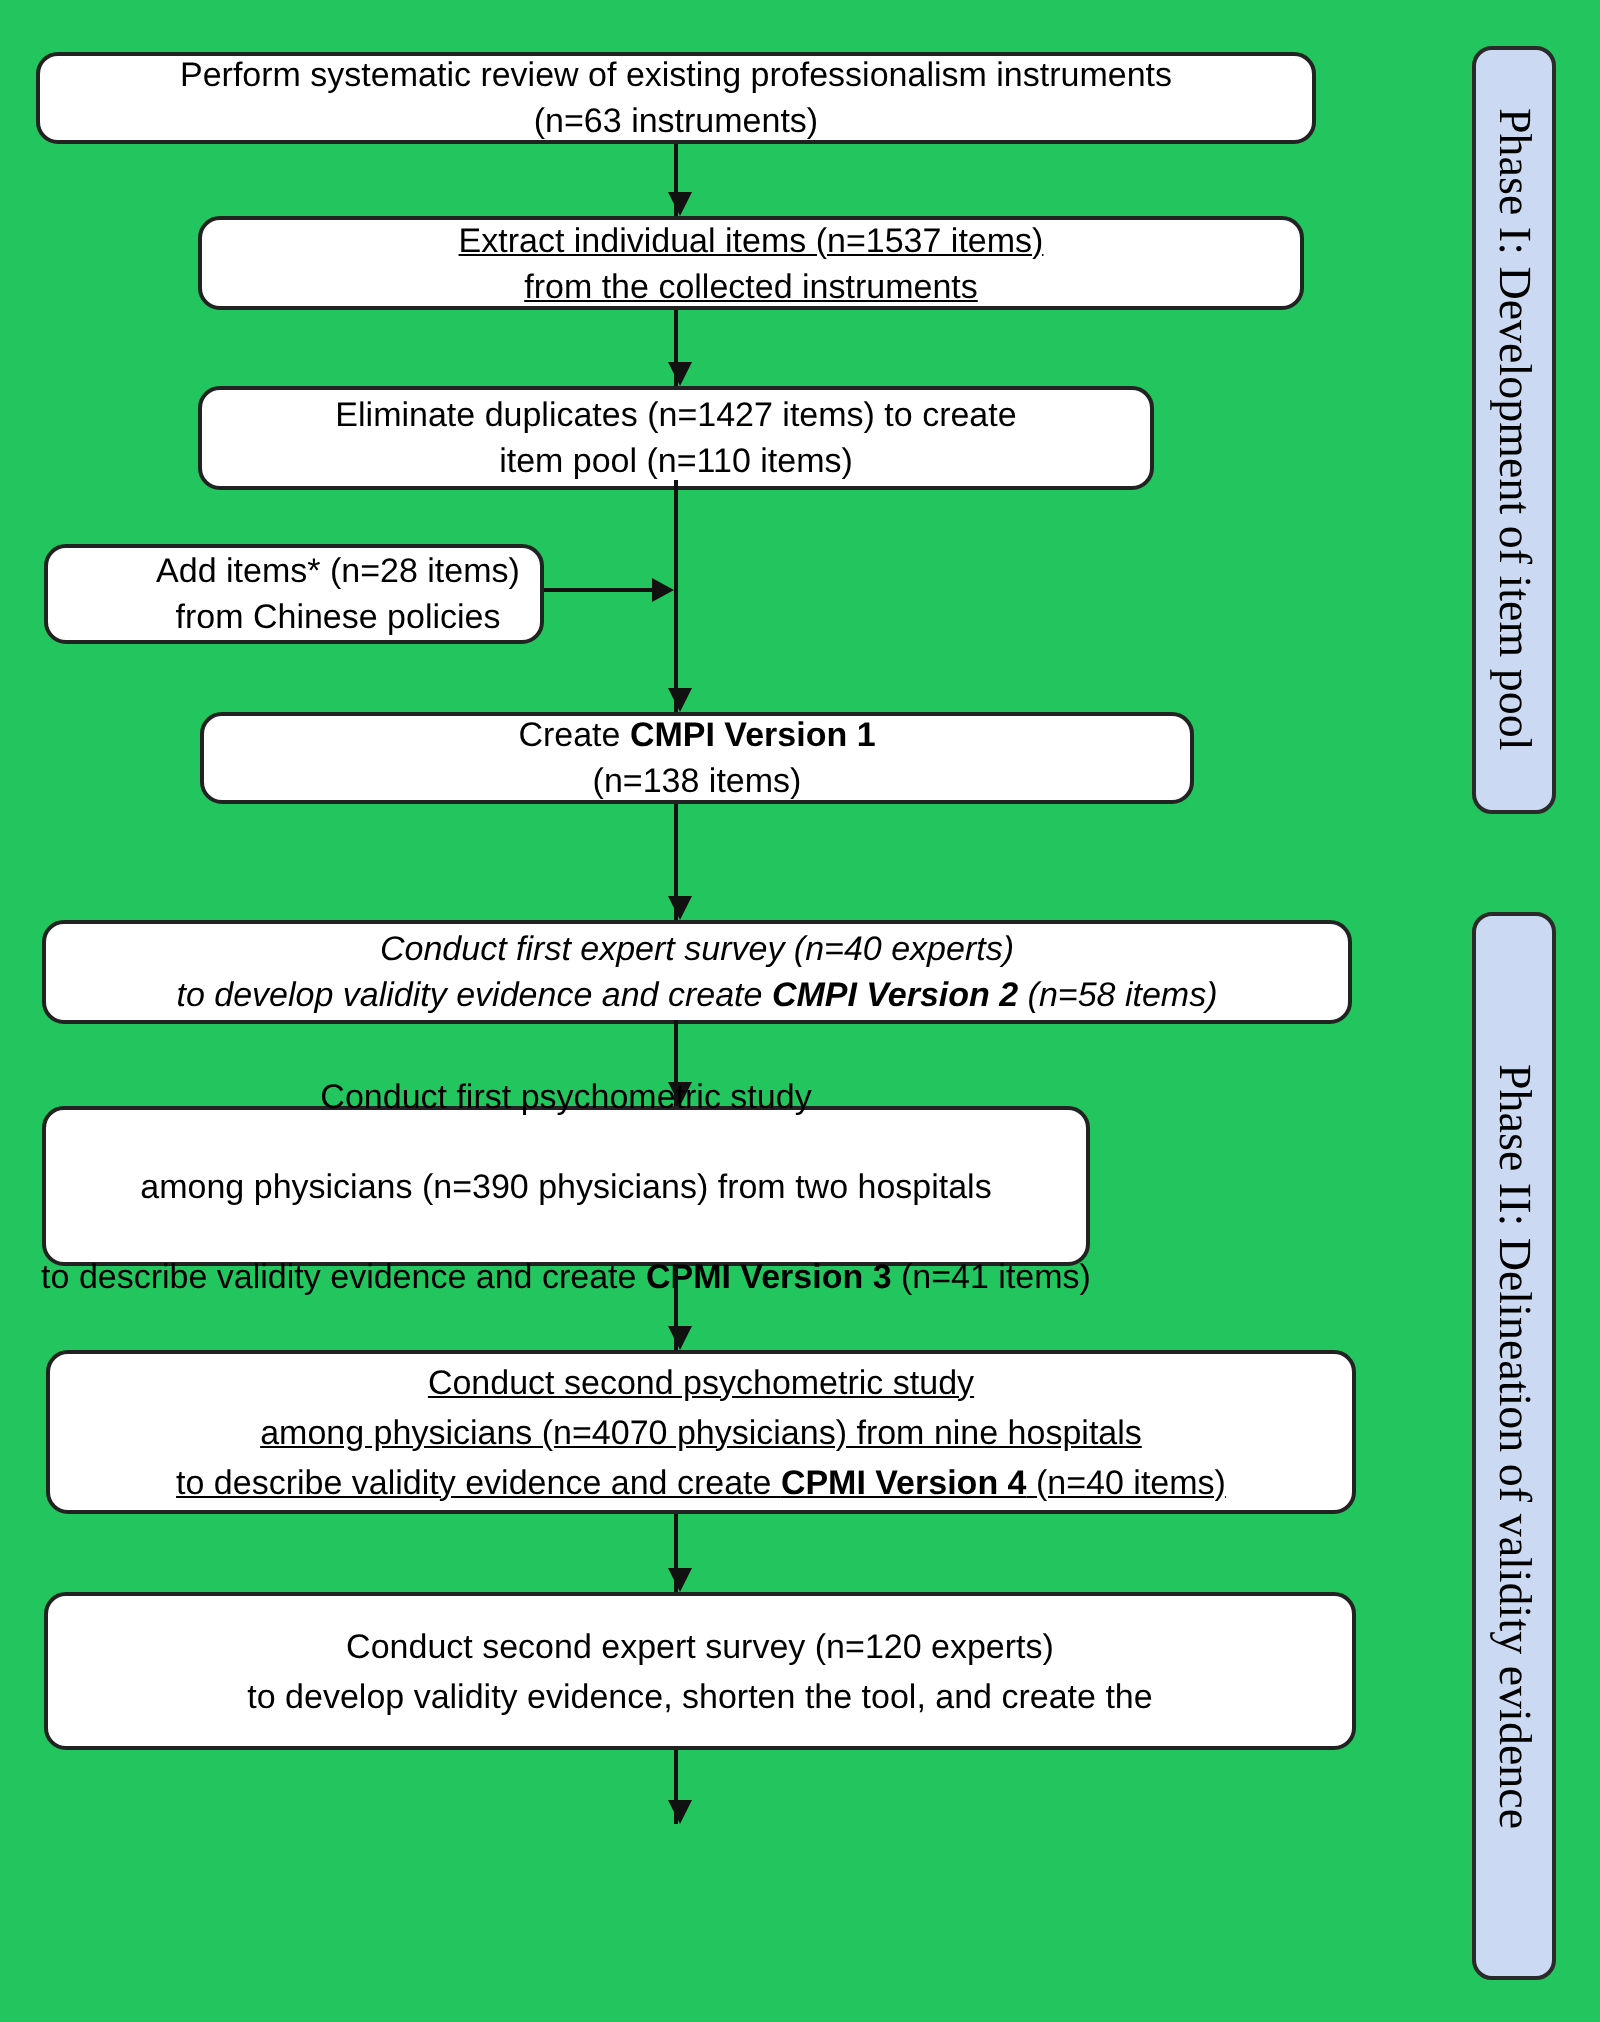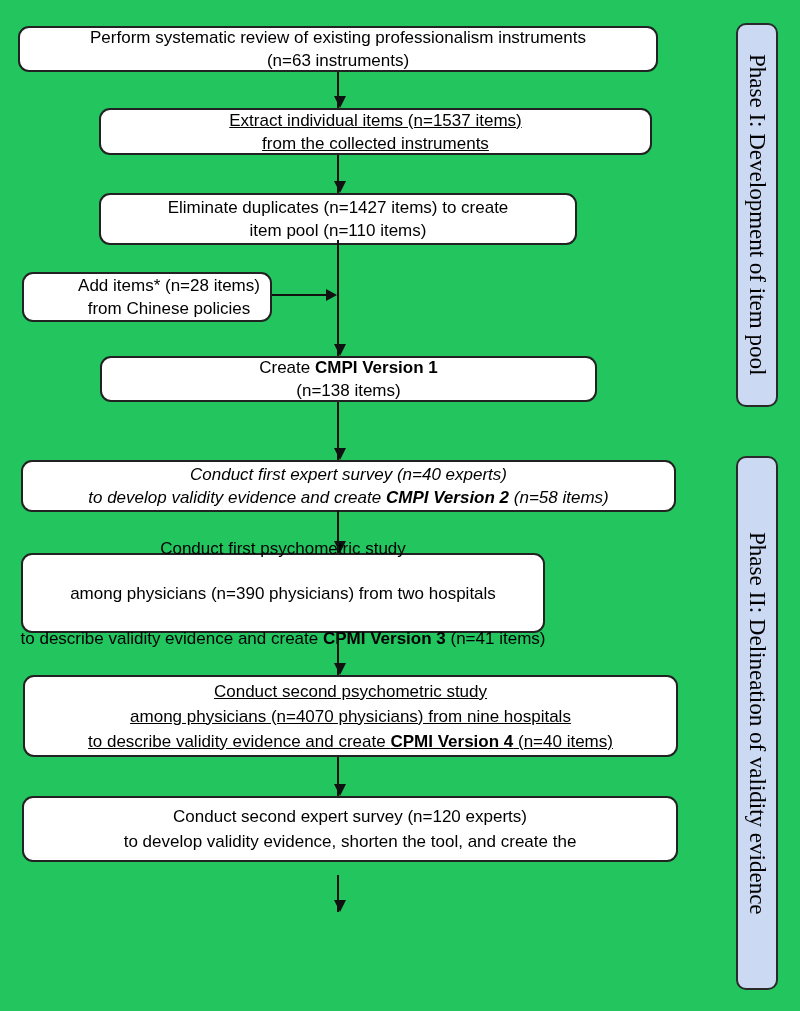--- a/index.html
+++ b/index.html
@@ -30,21 +30,21 @@
   }
   .box b { font-weight: bold; }
   .b1  { left: 18px;  top: 26px;  width: 640px; height: 46px; }
   .b2  { left: 99px;  top: 108px; width: 553px; height: 47px; text-decoration: underline; }
   .b3  { left: 99px;  top: 193px; width: 478px; height: 52px; }
   .b4  { left: 22px;  top: 272px; width: 250px; height: 50px; padding-left: 48px; }
   .b5  { left: 100px; top: 356px; width: 497px; height: 46px; }
   .b6  { left: 21px;  top: 460px; width: 655px; height: 52px; font-style: italic; }
   .b7  { left: 21px;  top: 553px; width: 524px; height: 80px; line-height: 25px; gap: 20px; }
   .b8  { left: 23px;  top: 675px; width: 655px; height: 82px; line-height: 25px; text-decoration: underline; }
-  .b9  { left: 22px;  top: 796px; width: 656px; height: 66px; line-height: 25px; }
+  .b9  { left: 22px;  top: 796px; width: 656px; height: 79px; line-height: 25px; }
   .b10 { left: 23px;  top: 912px; width: 655px; height: 80px; line-height: 25px; }
 
   .varrow {
     position: absolute;
     left: 337px;
     width: 0;
     border-left: 2px solid #111111;
   }
   .vhead {
     position: absolute;

